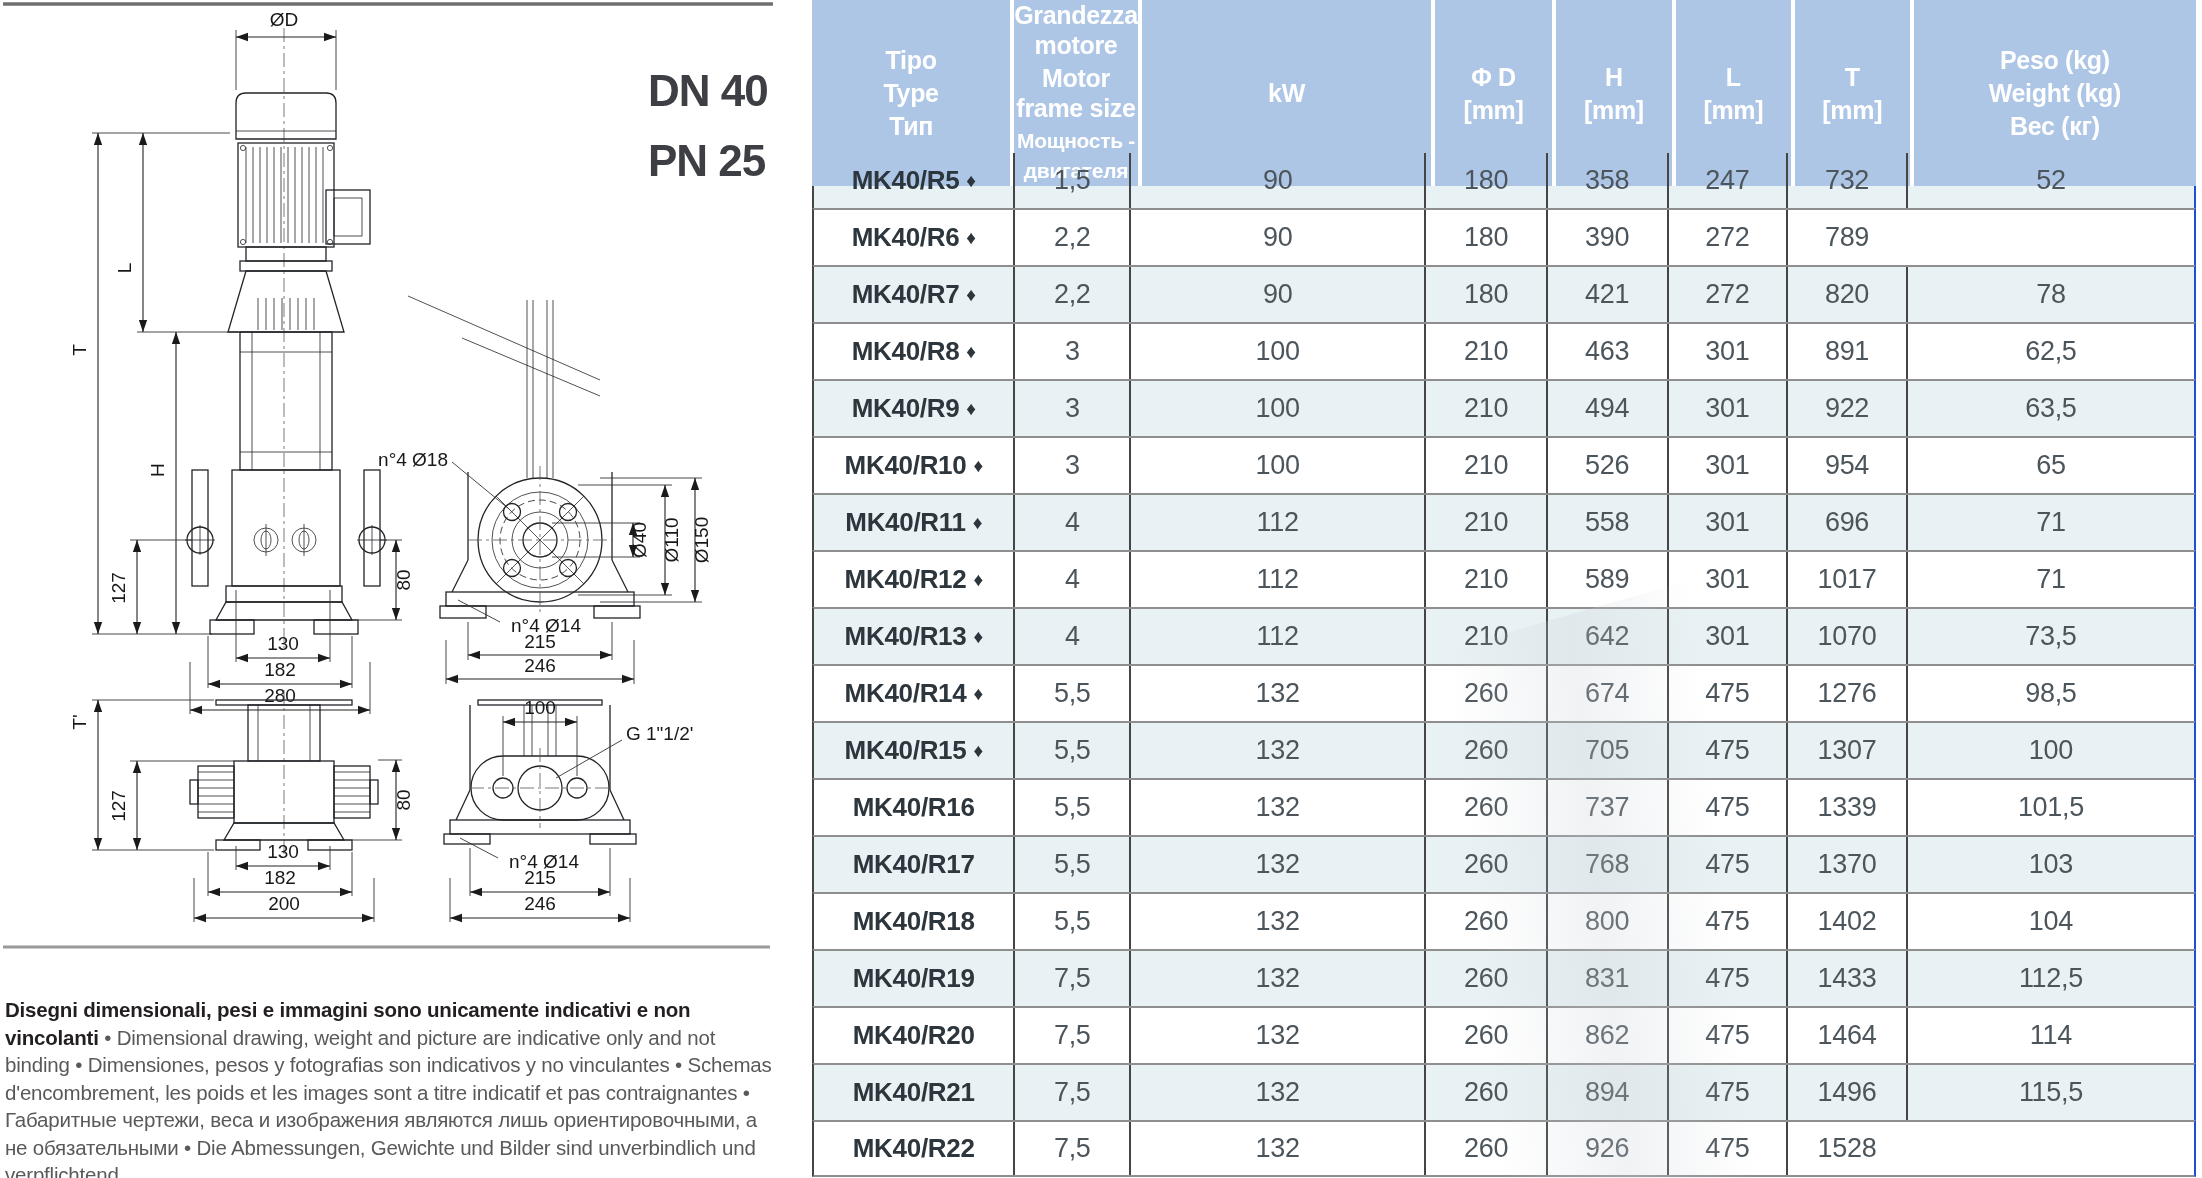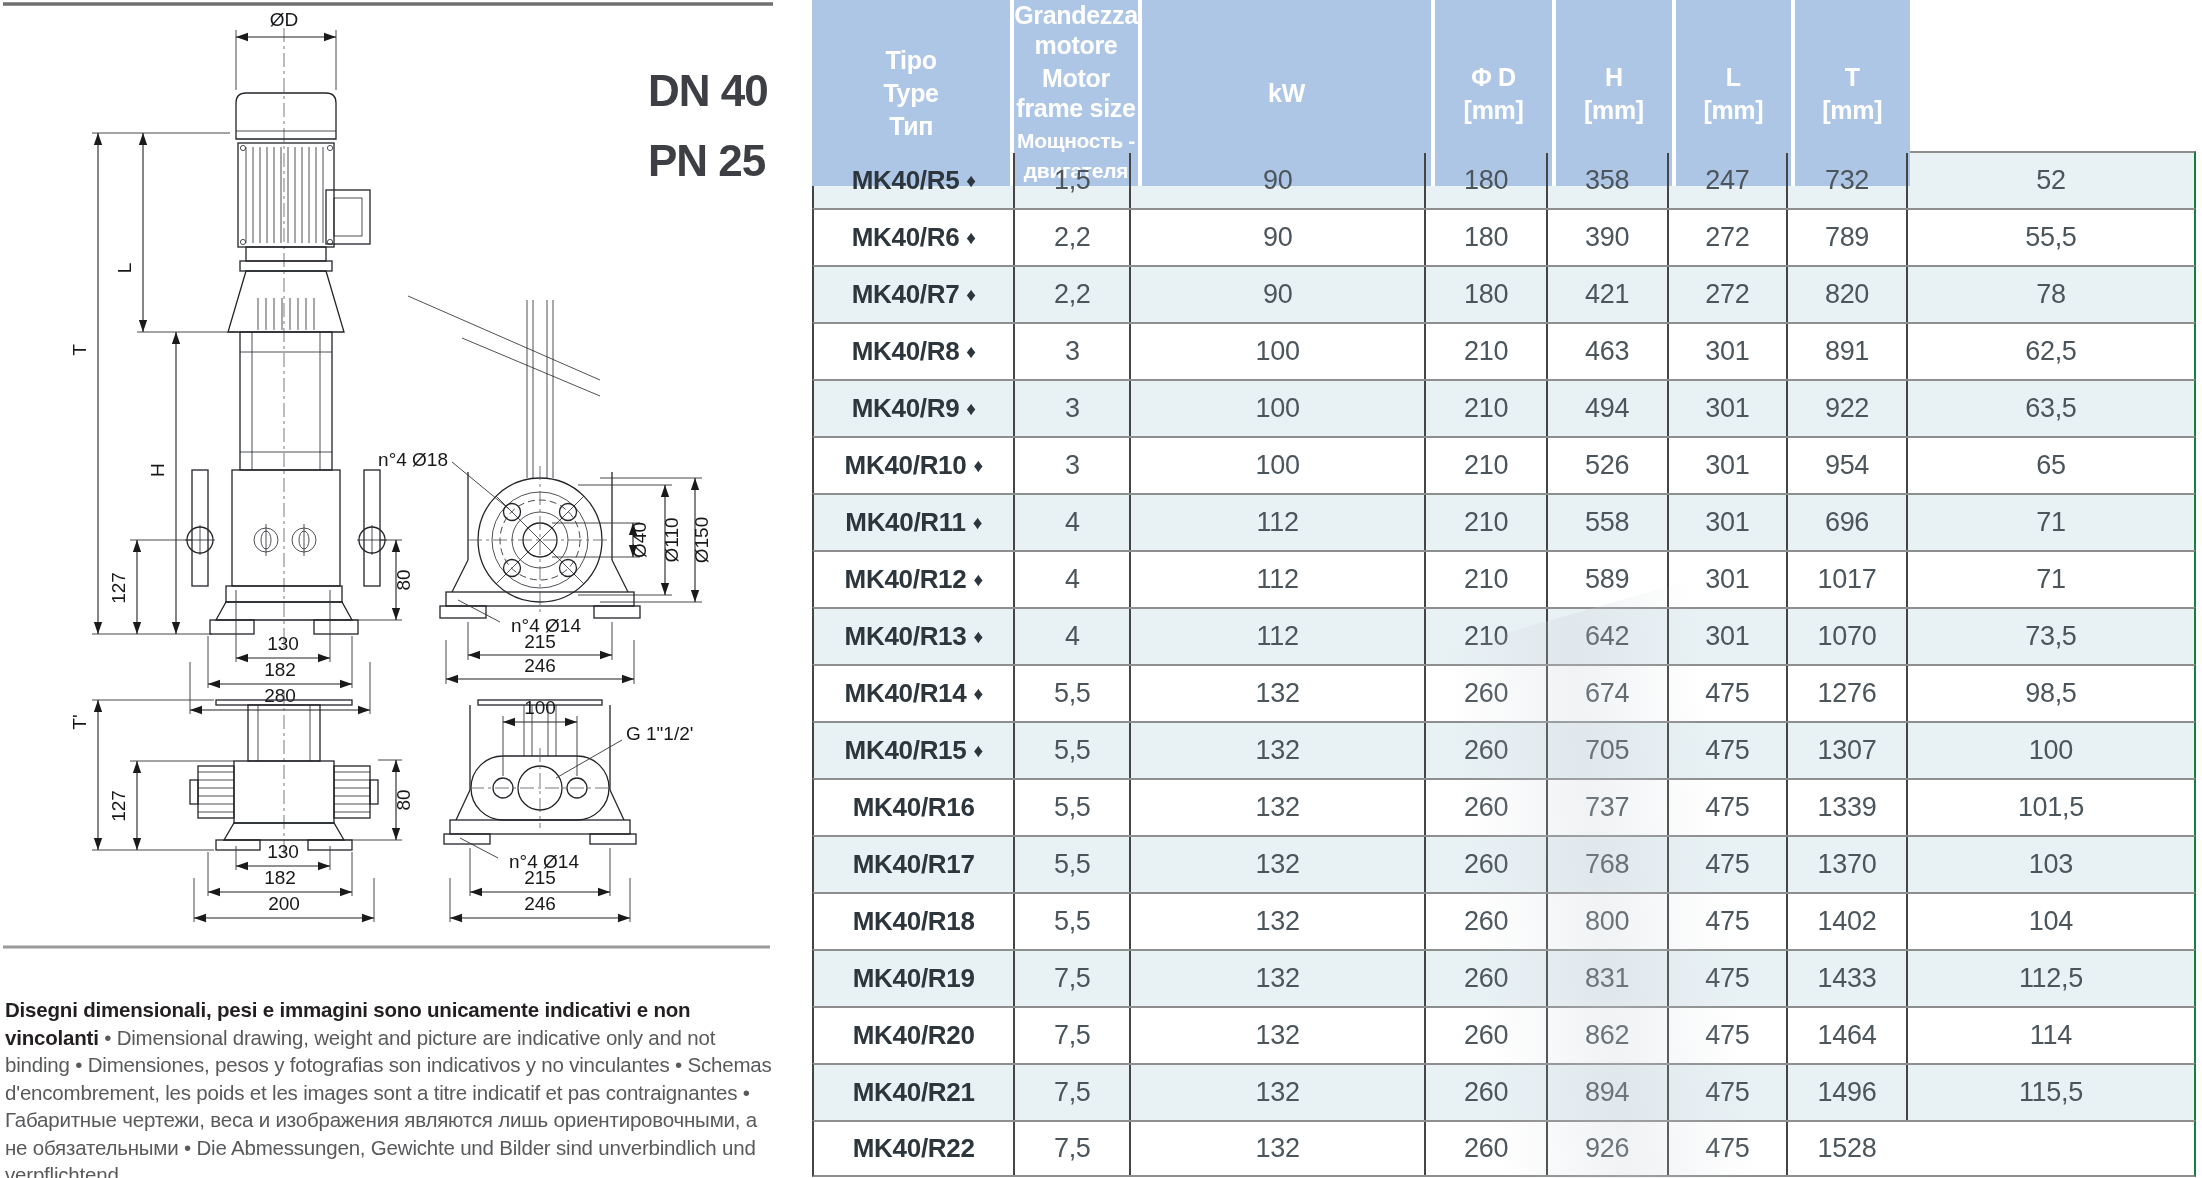--- a/index.html
+++ b/index.html
@@ -30,21 +30,21 @@
   .thead { display:grid; grid-template-columns:200fr 116fr 296fr 122fr 121fr 120fr 120fr 289fr;
            height:143px; }
   .hcell { background:#aec6e6; color:#fff; display:flex; flex-direction:column;
            align-items:center; justify-content:center; text-align:center; gap:3px; }
   .hcell + .hcell { border-left:4px solid #ffffff; }
   .hl { display:block; font-size:25px; font-weight:bold; line-height:30px; letter-spacing:-0.3px; }
   .hl.small { font-size:21px; font-weight:bold; }
   .tbody { margin-top:8px; }
   .trow { display:grid; grid-template-columns:200fr 116fr 296fr 122fr 121fr 120fr 120fr 289fr;
           height:57px; border-top:2px solid #8e8e8e;
-          border-left:2px solid #454545; border-right:2px solid #15803d; background:#fff; }
+          border-left:2px solid #454545; border-right:2px solid #1d4ed8; background:#fff; }
   .trow:last-child { border-bottom:2px solid #8e8e8e; }
   .trow.shaded { background:#e8f1f4; }
   .tcell { display:flex; align-items:center; justify-content:center;
            font-size:27px; color:#4c555b; letter-spacing:-0.3px; }
   .tcell + .tcell { border-left:2px solid #454545; }
   .c-model { font-weight:bold; color:#2d363c; font-size:26px; }
   .diamond { font-size:19px; margin-left:7px; color:#2d363c; }
 
   .swoosh { position:absolute; right:-150px; bottom:-60px; width:1500px; height:620px;
             background:linear-gradient(100deg, rgba(255,255,255,0) 42%,
@@ -366,20 +366,25 @@
         <span class="hl">[mm]</span>
       </div>
       <div class="hcell">
         <span class="hl">L</span>
         <span class="hl">[mm]</span>
       </div>
       <div class="hcell">
         <span class="hl">T</span>
         <span class="hl">[mm]</span>
       </div>
+      <div class="hcell">
+        <span class="hl">Peso (kg)</span>
+        <span class="hl">Weight (kg)</span>
+        <span class="hl">Вес (кг)</span>
+      </div>
     </div>
     <div class="tbody">
         <div class="trow shaded">
           <div class="tcell c-model">
             <span>MK40/R5</span>
             <span class="diamond">♦</span>
           </div>
           <div class="tcell">1,5</div>
           <div class="tcell">90</div>
           <div class="tcell">180</div>
@@ -392,21 +397,20 @@
           <div class="tcell c-model">
             <span>MK40/R6</span>
             <span class="diamond">♦</span>
           </div>
           <div class="tcell">2,2</div>
           <div class="tcell">90</div>
           <div class="tcell">180</div>
           <div class="tcell">390</div>
           <div class="tcell">272</div>
           <div class="tcell">789</div>
-          <div class="tcell">55,5</div>
         </div>
         <div class="trow shaded">
           <div class="tcell c-model">
             <span>MK40/R7</span>
             <span class="diamond">♦</span>
           </div>
           <div class="tcell">2,2</div>
           <div class="tcell">90</div>
           <div class="tcell">180</div>
           <div class="tcell">421</div>

